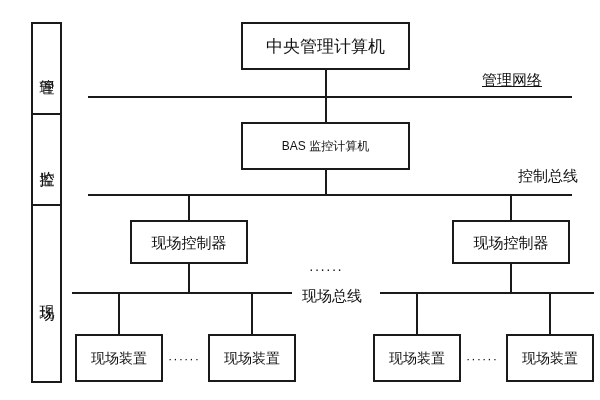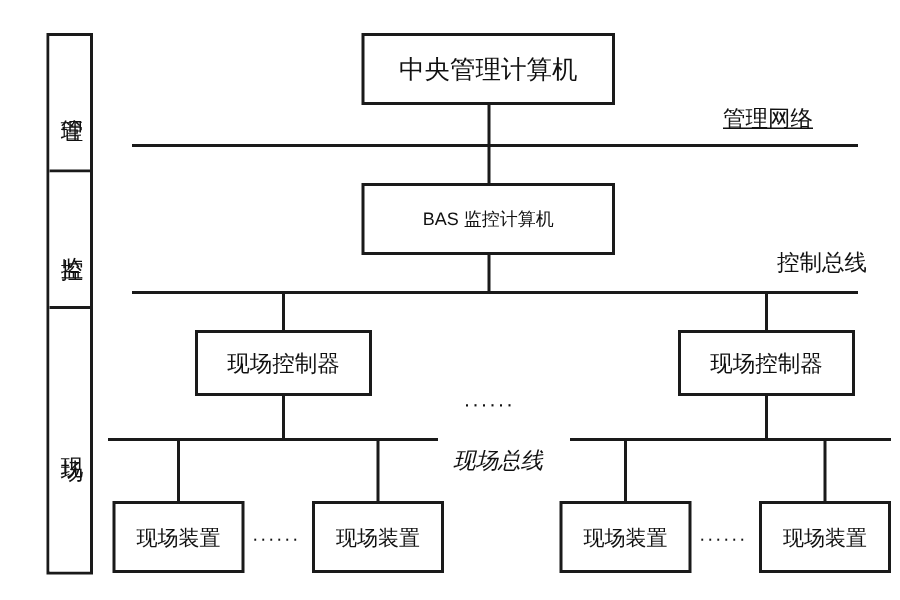--- a/index.html
+++ b/index.html
@@ -112,21 +112,21 @@
   .free-label {
     position: absolute;
     color: #111111;
     white-space: nowrap;
     line-height: 1;
     background: #ffffff;
     z-index: 4;
   }
   #label-mgmt-net  { left: 482px; top: 72px;  font-size: 15px; text-decoration: underline; }
   #label-ctrl-bus  { left: 482px; top: 168px; font-size: 15px; margin-left: 36px; }
-  #label-field-bus { left: 298px; top: 300px; font-size: 15px; padding: 0 4px; font-style: italic; }
+  #label-field-bus { left: 298px; top: 288px; font-size: 15px; padding: 0 4px; }
 
   .ellipsis {
     position: absolute;
     color: #111111;
     white-space: nowrap;
     letter-spacing: 1px;
     line-height: 1;
     z-index: 4;
   }
   #ellipsis-mid  { left: 309px; top: 262px; font-size: 14px; }

